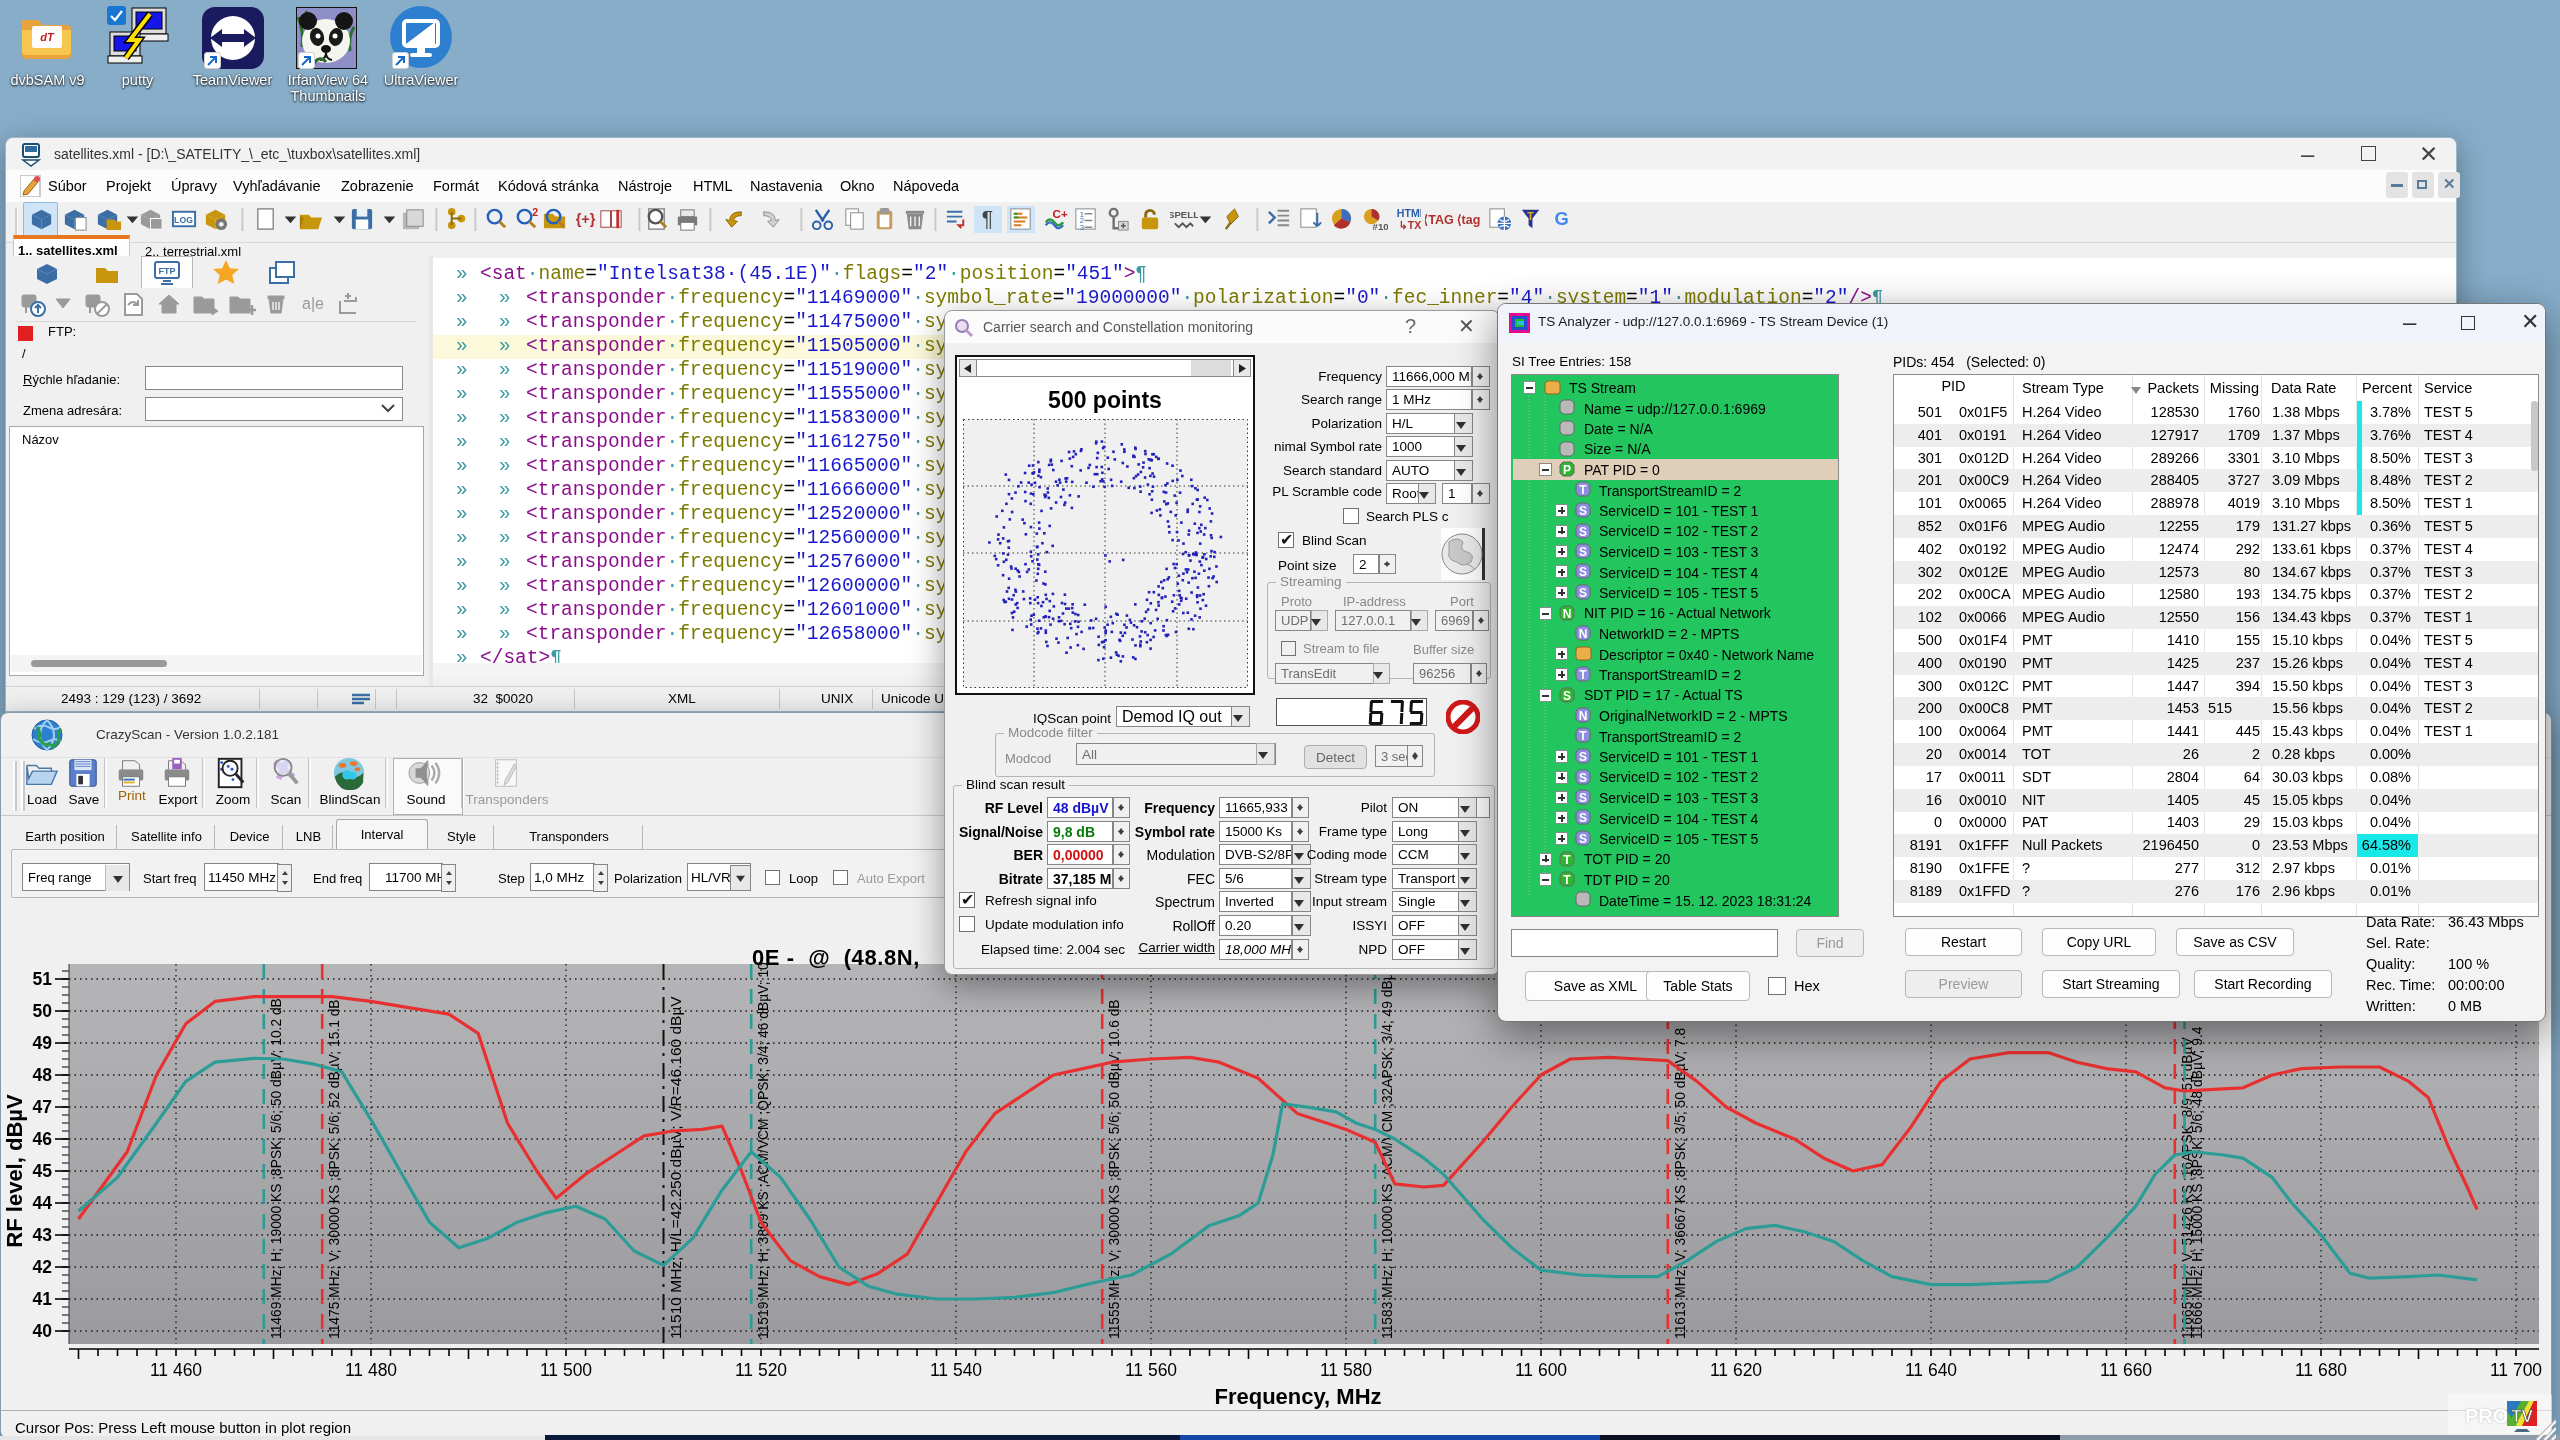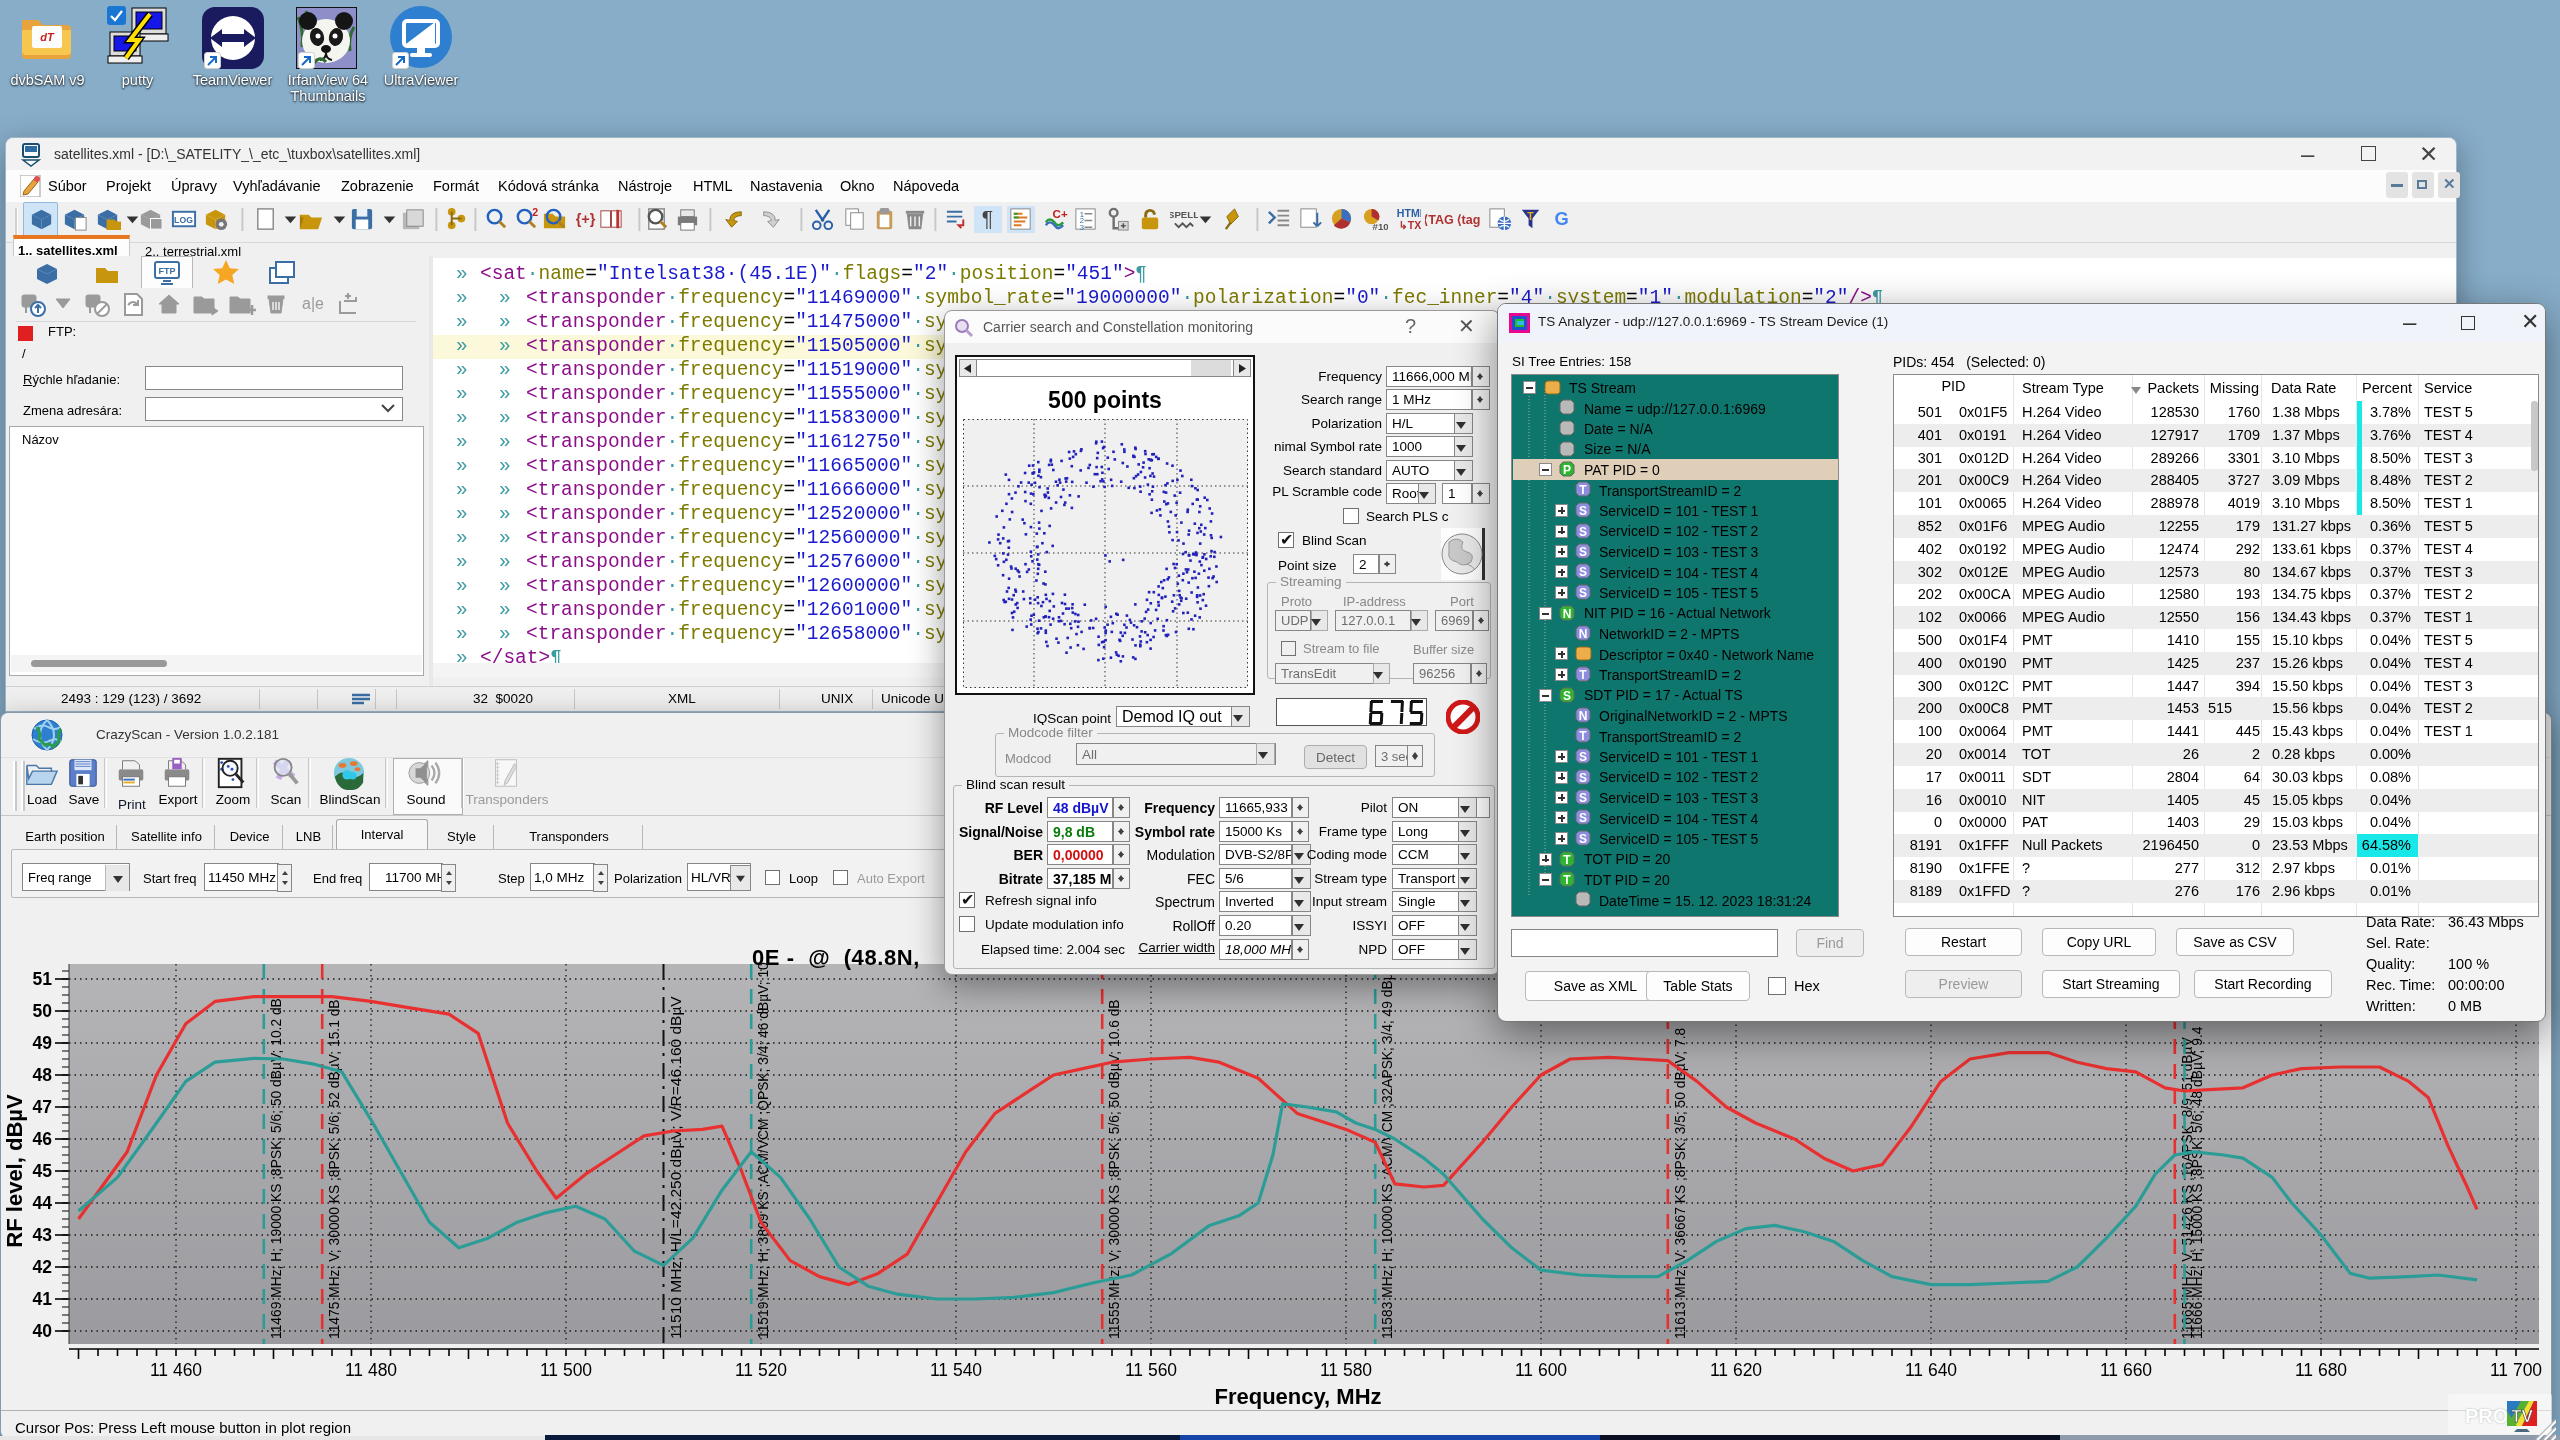--- a/index.html
+++ b/index.html
@@ -533,21 +533,21 @@
       <rect x="14" y="21" width="5" height="9" fill="#333"></rect>
     </svg>
 <div class="lbl" style="left:64px;top:79px;font-size:13.5px;color:#000;width:160px;text-align:center;left:3px">Save</div>
 <svg class="abs" style="left:112px;top:43px" width="36" height="34" viewBox="0 0 38 36">
       <rect x="6" y="14" width="26" height="12" rx="2" fill="#8a8a8a"></rect>
       <path d="M10 14 v-9 h13 l5 4 v5" fill="#f0f0f0" stroke="#777"></path>
       <rect x="10" y="22" width="18" height="10" fill="#fff" stroke="#777"></rect>
       <rect x="11" y="24" width="12" height="2" fill="#3a6ec0"></rect>
       <rect x="11" y="27" width="12" height="2" fill="#e8b020"></rect>
     </svg>
-<div class="lbl" style="left:112px;top:84px;font-size:13.5px;color:#0f172a;width:160px;text-align:center;left:51px">Print</div>
+<div class="lbl" style="left:112px;top:75px;font-size:13.5px;color:#a16207;width:160px;text-align:center;left:51px">Print</div>
 <svg class="abs" style="left:158px;top:43px" width="36" height="34" viewBox="0 0 38 36">
       <rect x="6" y="14" width="26" height="12" rx="2" fill="#8a8a8a"></rect>
       <path d="M10 14 v-9 h13 l5 4 v5" fill="#f0f0f0" stroke="#777"></path>
       <rect x="10" y="22" width="18" height="10" fill="#fff" stroke="#777"></rect>
       <rect x="14" y="2" width="10" height="12" fill="#9a5fc0"></rect>
       <rect x="16" y="4" width="6" height="4" fill="#fff"></rect>
     </svg>
 <div class="lbl" style="left:158px;top:79px;font-size:13.5px;color:#000;width:160px;text-align:center;left:97px">Export</div>
 <svg class="abs" style="left:213px;top:43px" width="36" height="34" viewBox="0 0 38 36">
       <rect x="5" y="3" width="24" height="30" fill="#fff" stroke="#222" stroke-width="2"></rect>
@@ -1601,21 +1601,21 @@
       <rect x="3" y="3" width="15" height="14" fill="#2050d0"></rect>
       <rect x="6" y="6" width="9" height="8" fill="#20c020"></rect>
       <rect x="8" y="8" width="7" height="4" fill="#30b8e8"></rect>
     </svg>
 <div class="lbl" style="left:40px;top:10px;font-size:13.5px;color:#1a1a1a">TS Analyzer - udp://127.0.0.1:6969 - TS Stream Device (1)</div>
 <div class="lbl" style="left:905px;top:4px;font-size:24px;color:#333">–</div>
 <div class="abs" style="left:963px;top:12px;width:14px;height:14px;border:1.5px solid #333"></div>
 <div class="lbl" style="left:1023px;top:5px;font-size:22px;color:#333">✕</div>
 <div class="lbl" style="left:14px;top:50px;font-size:13.5px">SI Tree Entries: 158</div>
 <div class="lbl" style="left:395px;top:50px;font-size:14px">PIDs: 454&nbsp;&nbsp;&nbsp;(Selected: 0)</div>
-<div class="abs" style="left:13px;top:70px;width:328px;height:543px;background:#0f766e;border:1px solid #8a8a8a;overflow:hidden">
+<div class="abs" style="left:13px;top:70px;width:328px;height:543px;background:#22c55e;border:1px solid #8a8a8a;overflow:hidden">
 <svg class="abs" style="left:0;top:0" width="374" height="543" viewBox="0 0 374 543">
         <g stroke="#aaa" stroke-width="1" stroke-dasharray="1 2">
           <line x1="17" y1="12" x2="17" y2="520"></line>
           <line x1="33" y1="14" x2="33" y2="508"></line>
         </g>
       </svg>
 <div class="abs" style="left:11px;top:6px;width:13px;height:13px;background:#fff;border:1px solid #8a8a8a"></div>
 <div class="abs" style="left:14px;top:12px;width:7px;height:1.5px;background:#333"></div>
 <svg class="abs" style="left:32px;top:4px" width="17" height="17" viewBox="0 0 17 17">
         <path d="M1 5 q0 -3 3 -3 h9 q3 0 3 3 v7 q0 3 -3 3 h-9 q-3 0 -3 -3 z" fill="#ecae49" stroke="#8a6a20"></path>

